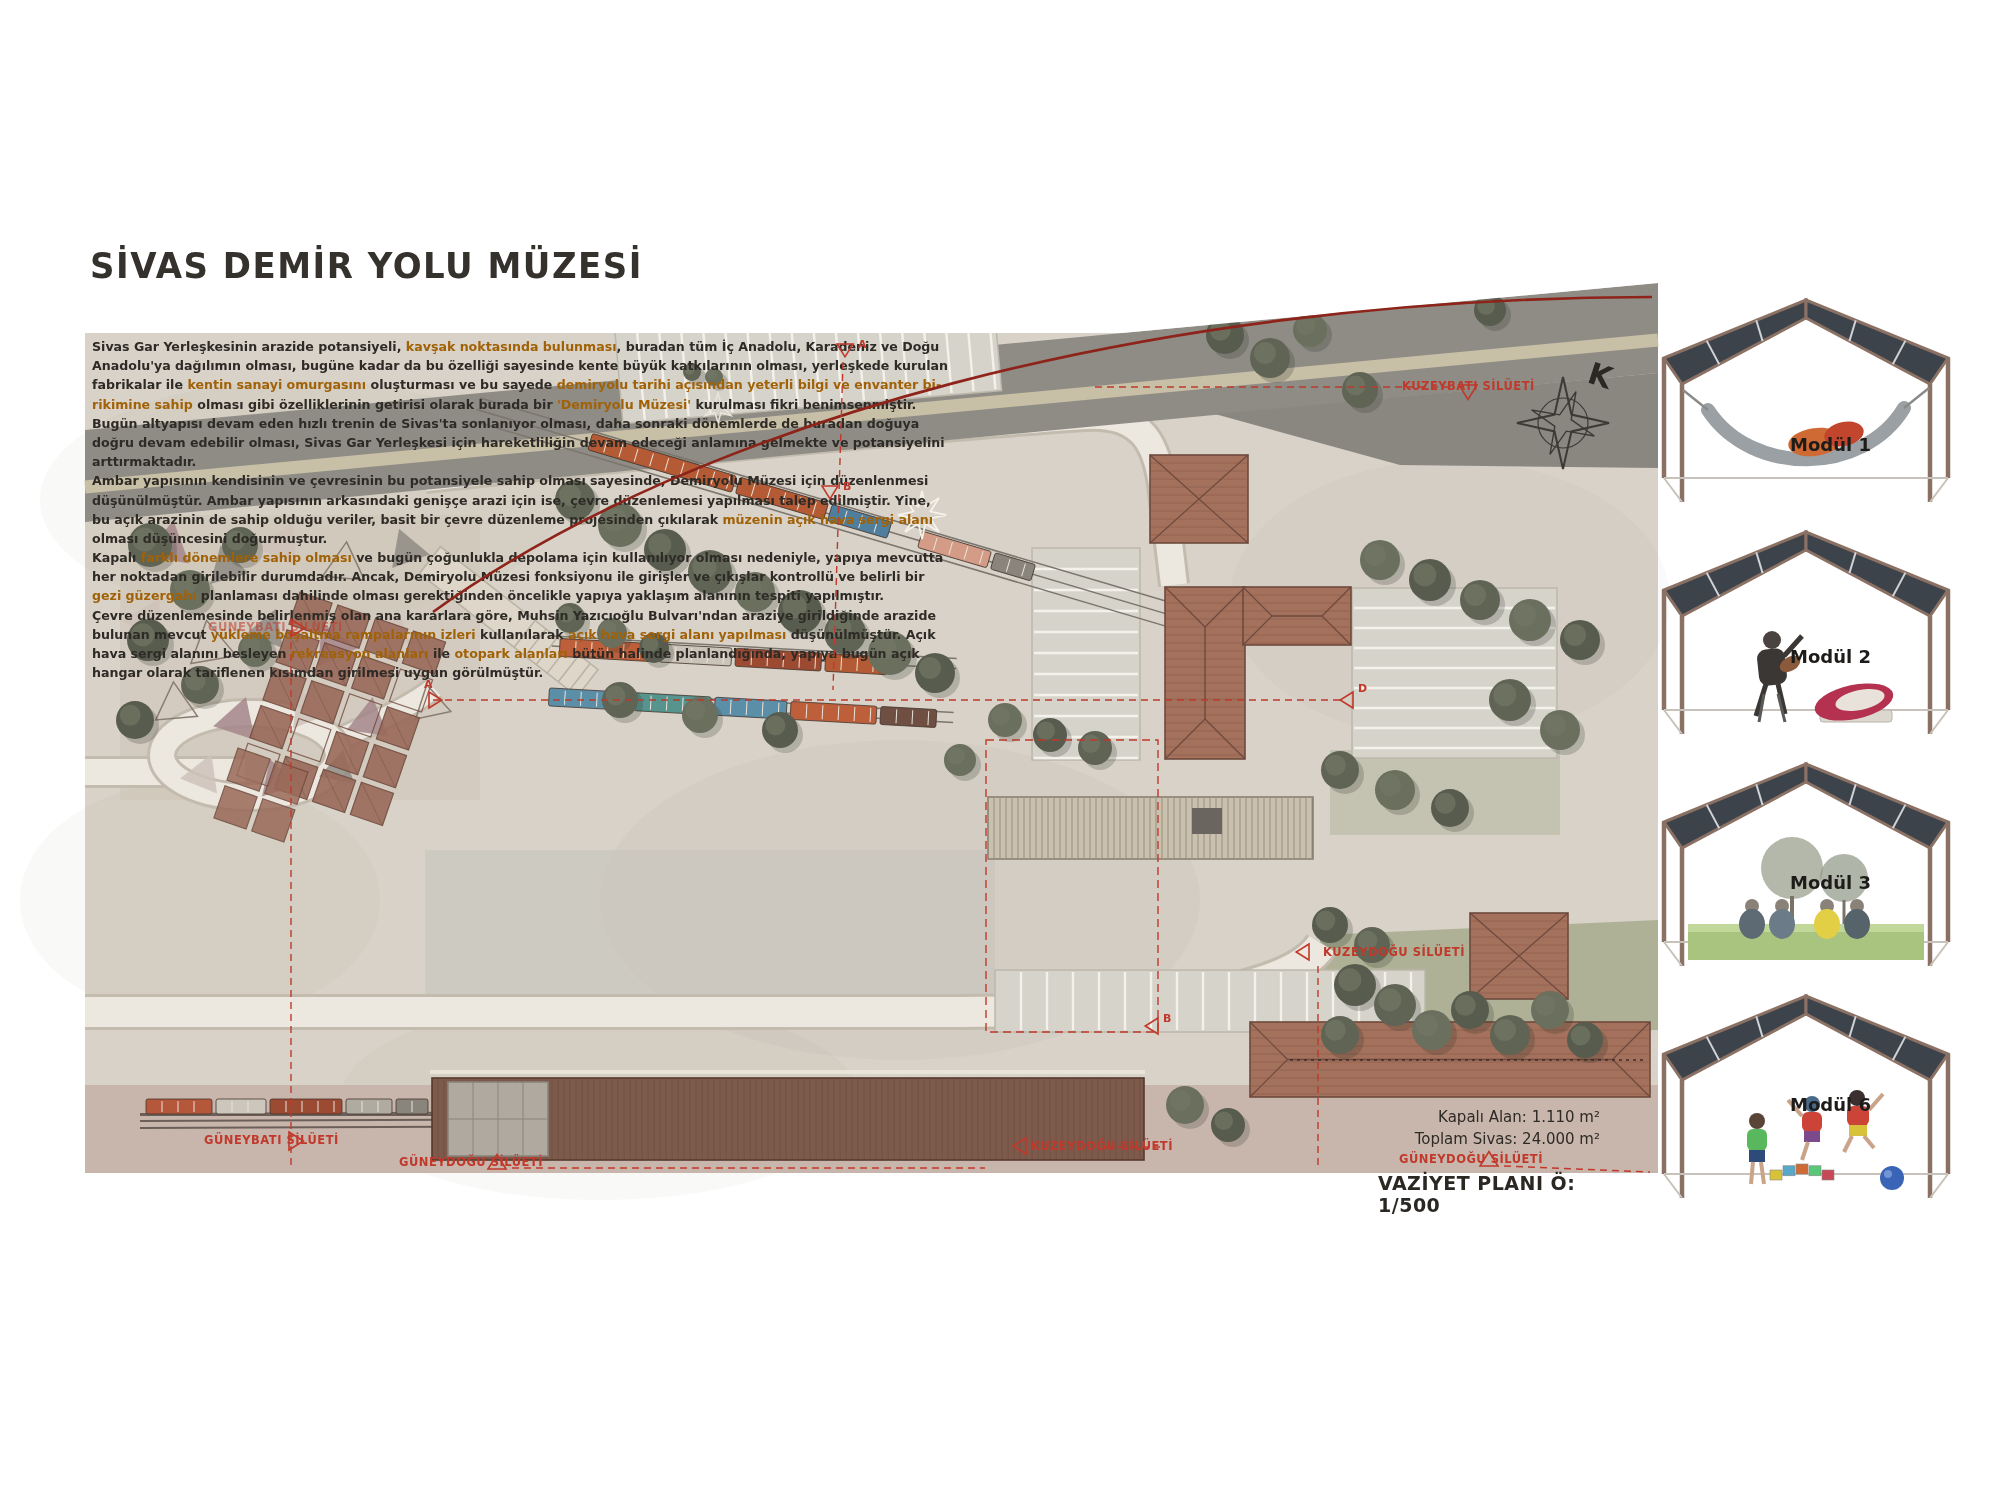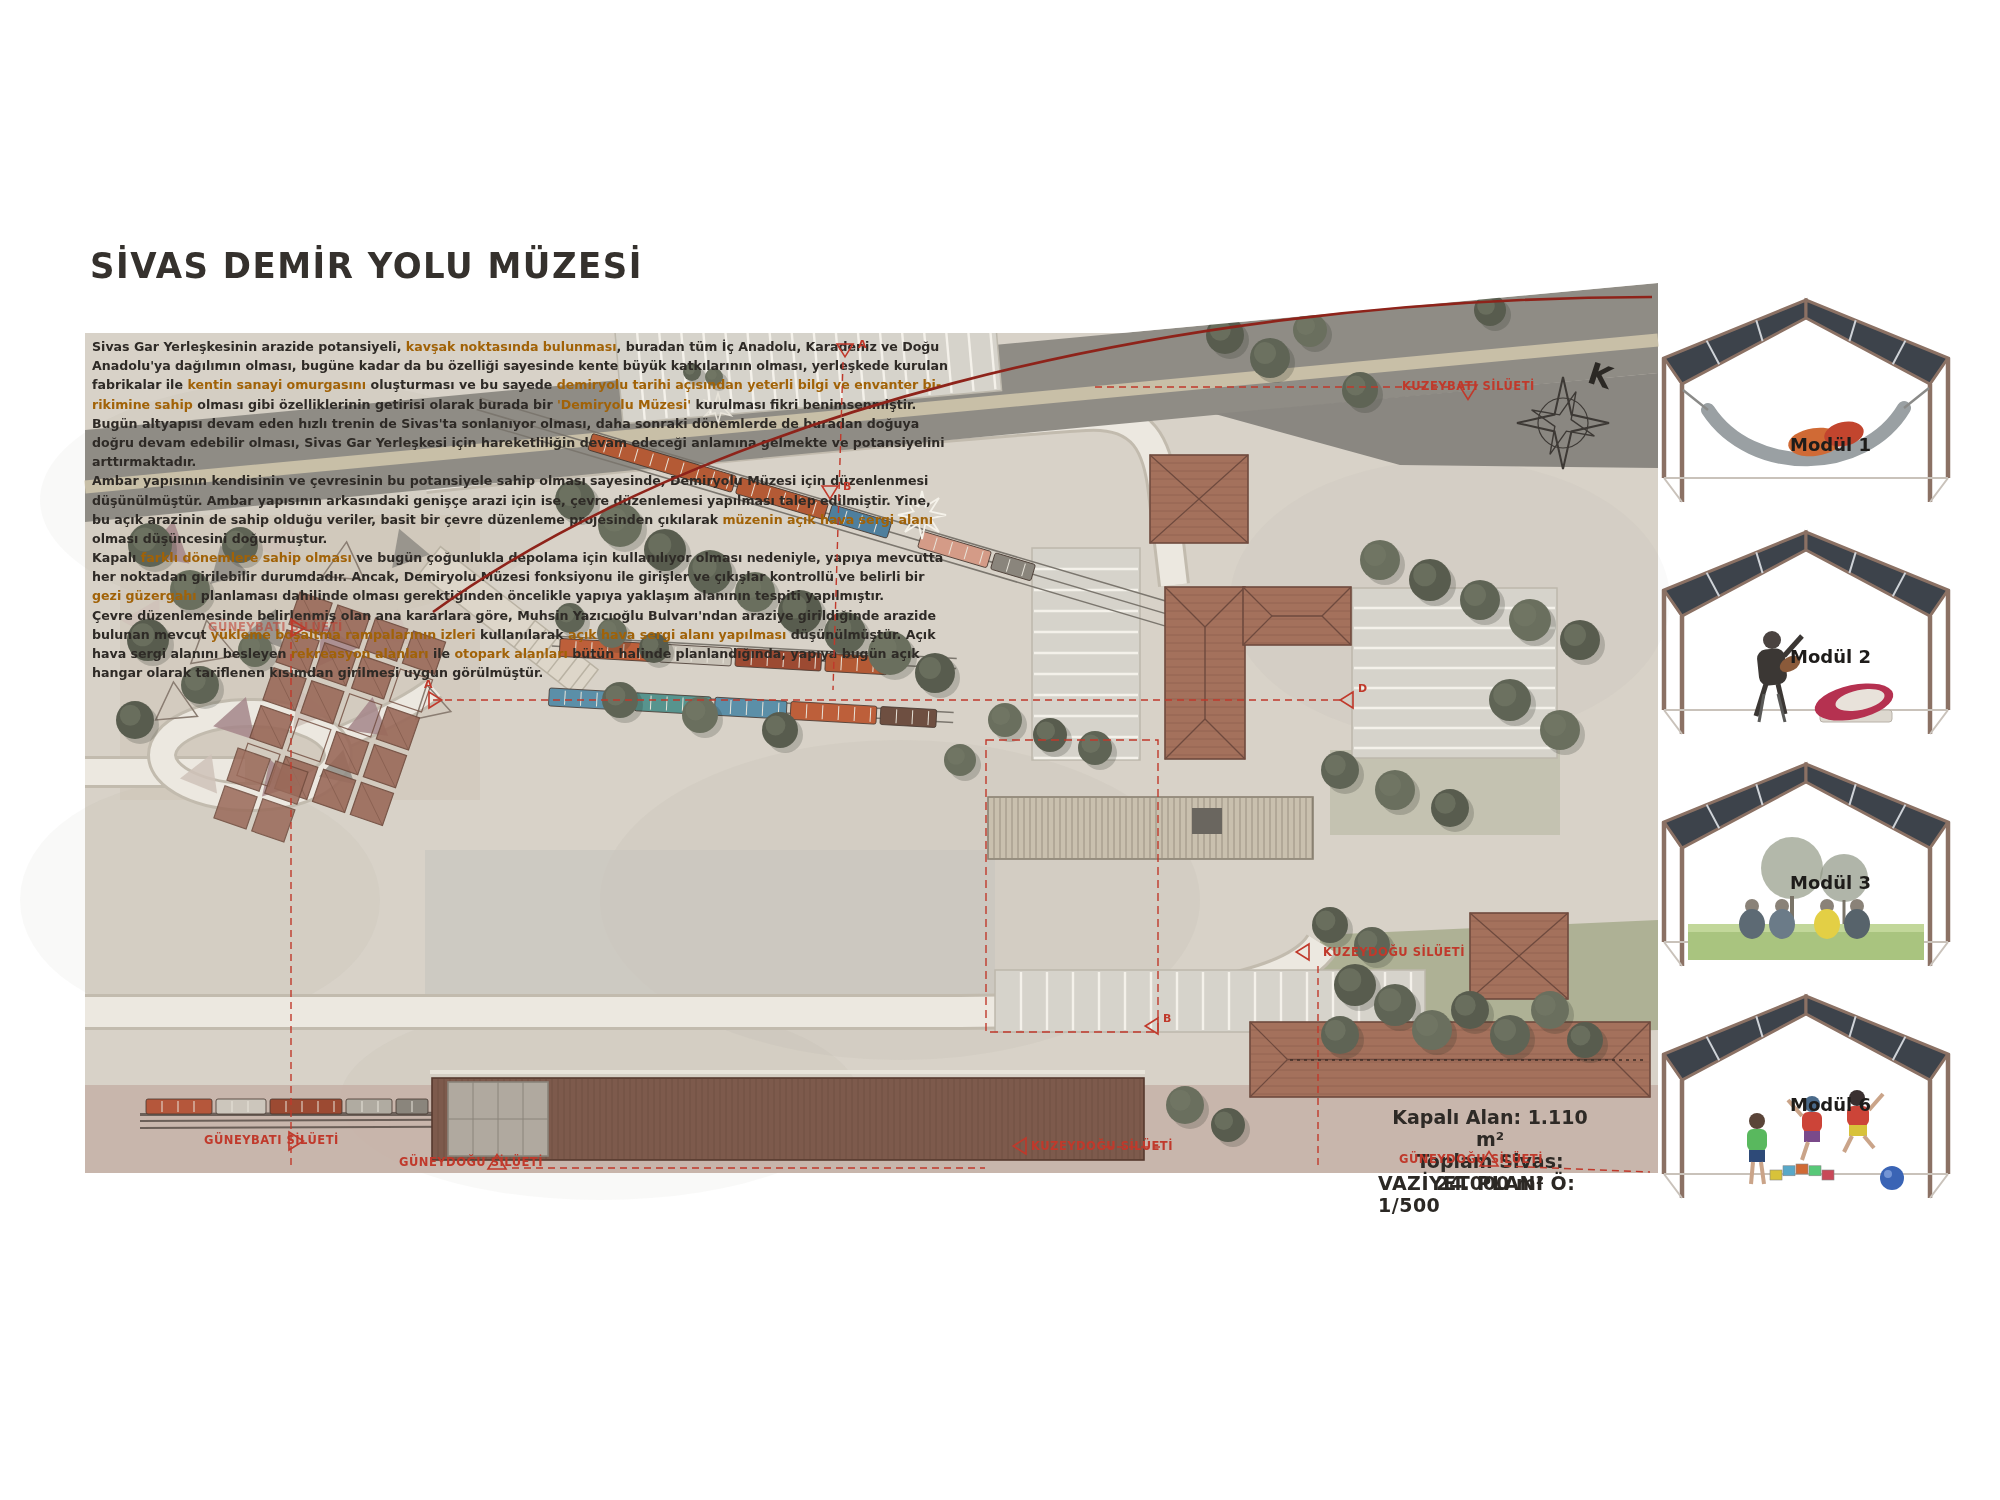--- a/index.html
+++ b/index.html
@@ -9,21 +9,21 @@
          letter-spacing:1.5px;color:#35312d;transform:scaleY(1.06);transform-origin:left top;z-index:5;}
   .intro{position:absolute;left:92px;top:337px;width:952px;font-size:12.6px;font-weight:bold;
          line-height:19.2px;color:#2e2a26;z-index:3;}
   .intro .ln{white-space:nowrap;height:19.2px;}
   .intro .red{color:#a16207;}
   svg.plan{position:absolute;left:0;top:0;z-index:1;}
   svg.anno{position:absolute;left:0;top:0;z-index:4;pointer-events:none;}
   .module{position:absolute;left:1652px;width:308px;height:232px;z-index:2;}
   .module .lbl{position:absolute;left:138px;top:128px;font-size:18px;font-weight:bold;color:#1e1c1a;}
   .stats{position:absolute;left:1380px;top:1106px;width:220px;text-align:right;z-index:3;color:#2e2a26;}
-  .stats .row{font-size:19px;line-height:22px;font-weight:bold;text-align:center;}
+  .stats .row{font-size:15px;line-height:22px;font-weight:normal;}
   .scale{position:absolute;left:1378px;top:1172px;width:242px;text-align:left;font-size:19px;
          font-weight:bold;letter-spacing:0.5px;color:#2b2base;color:#2b2824;z-index:3;}
 </style>
 </head>
 <body>
 
 <div class="board">
 
   <svg class="plan" id="plan-svg" width="2000" height="1500" viewBox="0 0 2000 1500">
       <g>

